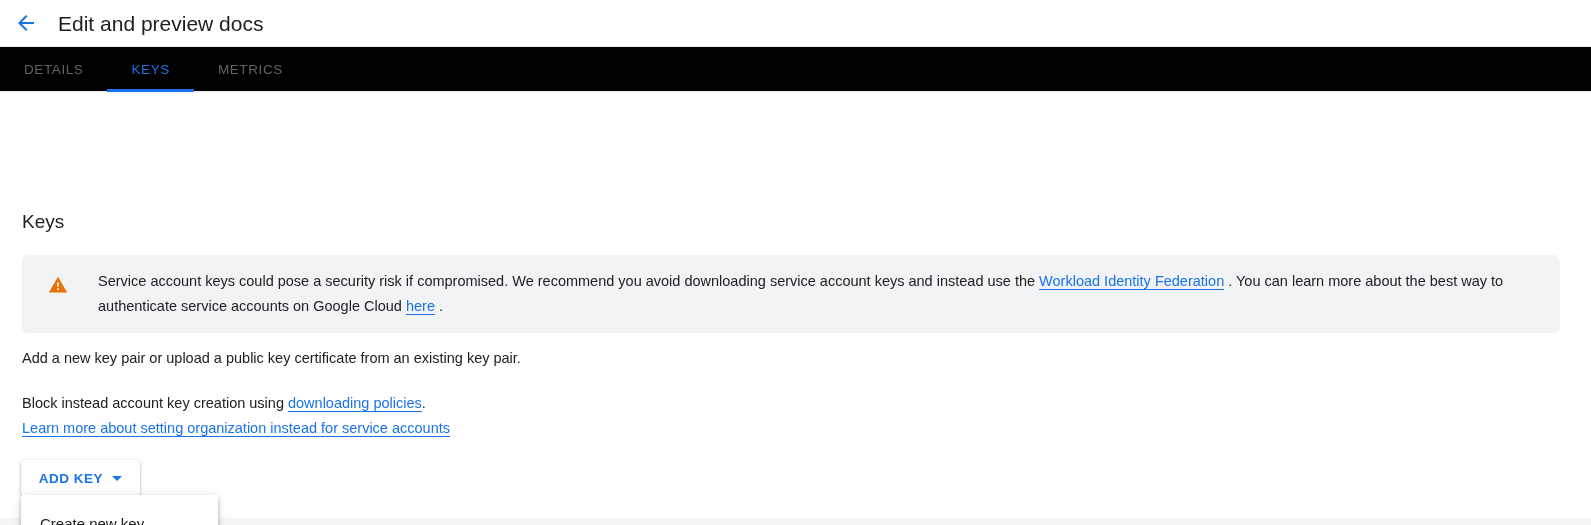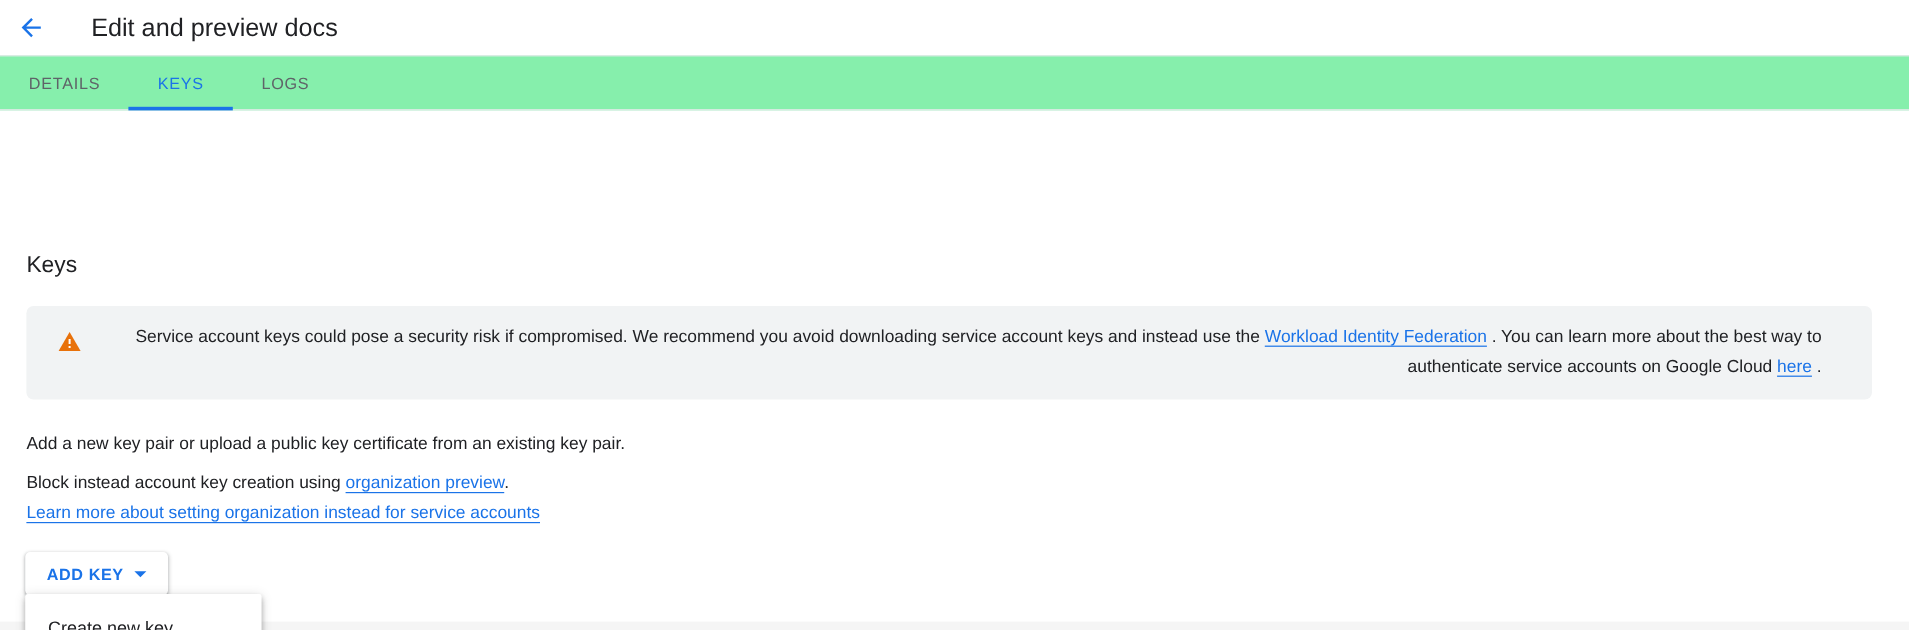--- a/index.html
+++ b/index.html
@@ -12,21 +12,20 @@
     overflow: hidden;
   }
 
   
   #header {
     position: relative;
     height: 46px;
     display: flex;
     align-items: center;
     background: #fff;
-    gap: 18px;
   }
   #back-arrow {
     width: 24px; height: 24px;
     margin-left: 14px; margin-right: 20px;
     flex: 0 0 auto;
     cursor: pointer;
     display: flex; align-items: center; justify-content: center;
   }
   #back-arrow svg { display: block; }
   #page-title {
@@ -38,21 +37,21 @@
 
   
   #tabbar {
     position: relative;
     height: 46px;
     border-top: 1px solid #e8eaed;
     border-bottom: 1px solid #e8eaed;
     display: flex;
     align-items: stretch;
     padding-left: 0;
-    background: #86efac;
+    background: #000000;
   }
   .tab {
     position: relative;
     display: flex;
     align-items: center;
     justify-content: center;
     font-size: 13.5px;
     letter-spacing: .6px;
     color: #5f6368;
     cursor: pointer;
@@ -87,21 +86,20 @@
   #warning-banner {
     position: absolute;
     left: 22px; top: 163px;
     width: 1538px;
     min-height: 72px;
     background: #f1f3f4;
     border-radius: 6px;
     display: flex;
     align-items: flex-start;
     padding: 14px 16px 14px 26px;
-    text-align: right;
   }
   #warning-icon {
     flex: 0 0 auto;
     width: 20px; height: 20px;
     margin-top: 6px;
     margin-right: 30px;
   }
   #warning-icon svg { display: block; }
   #warning-text {
     font-size: 14.5px;
@@ -111,21 +109,21 @@
   }
 
   
   .body-line {
     position: absolute;
     font-size: 14.5px;
     color: #202124;
     line-height: 1;
     white-space: nowrap;
   }
-  #line-addpair { left: 22px; top: 259px; margin-top: 12px; }
+  #line-addpair { left: 22px; top: 259px; }
   #line-block   { left: 22px; top: 304px; }
   #line-learn   { left: 22px; top: 329px; }
 
   a.link {
     color: #1a73e8;
     text-decoration: underline;
     text-underline-offset: 3px;
     cursor: pointer;
   }
 
@@ -206,42 +204,42 @@
 </div>
 
 <div id="tabbar">
   <div class="tab">
       <span>DETAILS</span>
     </div>
   <div class="tab active">
       <span>KEYS</span>
     </div>
   <div class="tab">
-      <span>LOGS</span>
+      <span>METRICS</span>
     </div>
 </div>
 
 <div id="content">
 
   <div id="keys-heading">Keys</div>
 
   <div id="warning-banner">
     <div id="warning-icon">
       <svg width="20" height="20" viewBox="0 0 24 24" aria-hidden="true">
         <path d="M1 21h22L12 2 1 21z" fill="#e8710a"></path>
         <rect x="11" y="9" width="2" height="5" fill="#ffffff"></rect>
         <rect x="11" y="16" width="2" height="2" fill="#ffffff"></rect>
       </svg>
     </div>
     <div id="warning-text"><span>Service account keys could pose a security risk if compromised. We recommend you avoid downloading service account keys and instead use the </span><a class="link" href="#">Workload Identity Federation</a><span> . You can learn more about the best way to authenticate service accounts on Google Cloud </span><a class="link" href="#">here</a><span> .</span></div>
   </div>
 
   <div class="body-line" id="line-addpair">Add a new key pair or upload a public key certificate from an existing key pair.</div>
 
-  <div class="body-line" id="line-block"><span>Block instead account key creation using </span><a class="link" href="#">organization preview</a><span>.</span></div>
+  <div class="body-line" id="line-block"><span>Block instead account key creation using </span><a class="link" href="#">downloading policies</a><span>.</span></div>
 
   <div class="body-line" id="line-learn"><a class="link" href="#">Learn more about setting organization instead for service accounts</a></div>
 
   <div id="add-key-button">
     <span id="add-key-label">ADD KEY</span>
     <span id="add-key-caret"></span>
   </div>
 
   <div id="add-key-menu">
     <div class="menu-item">

